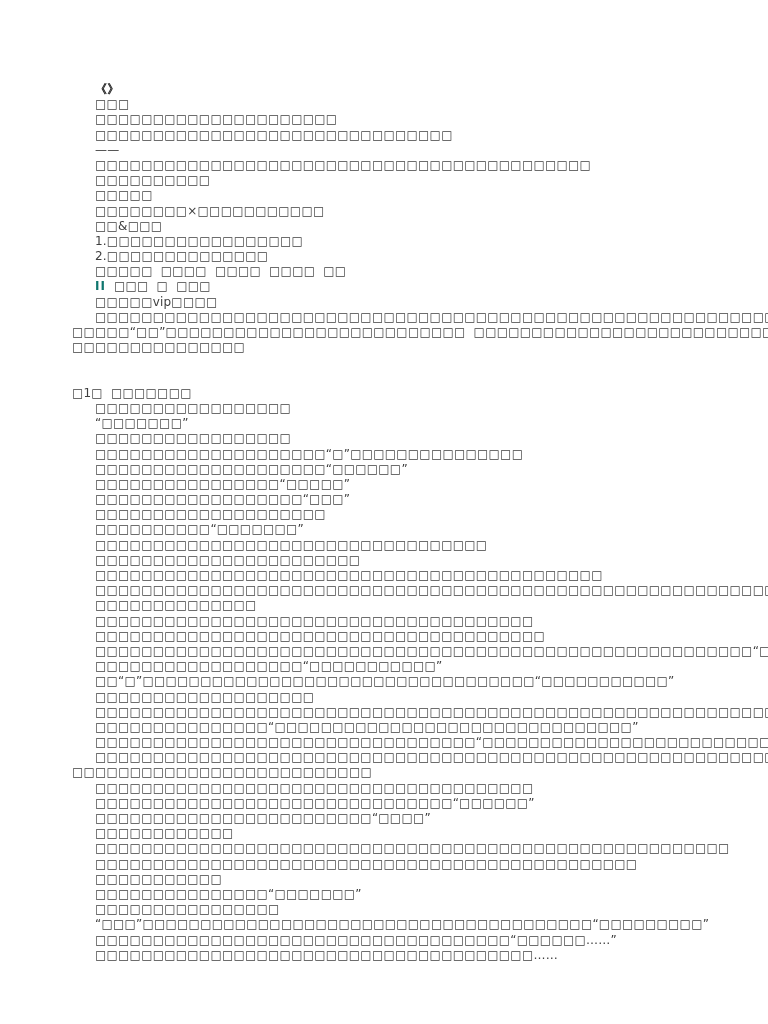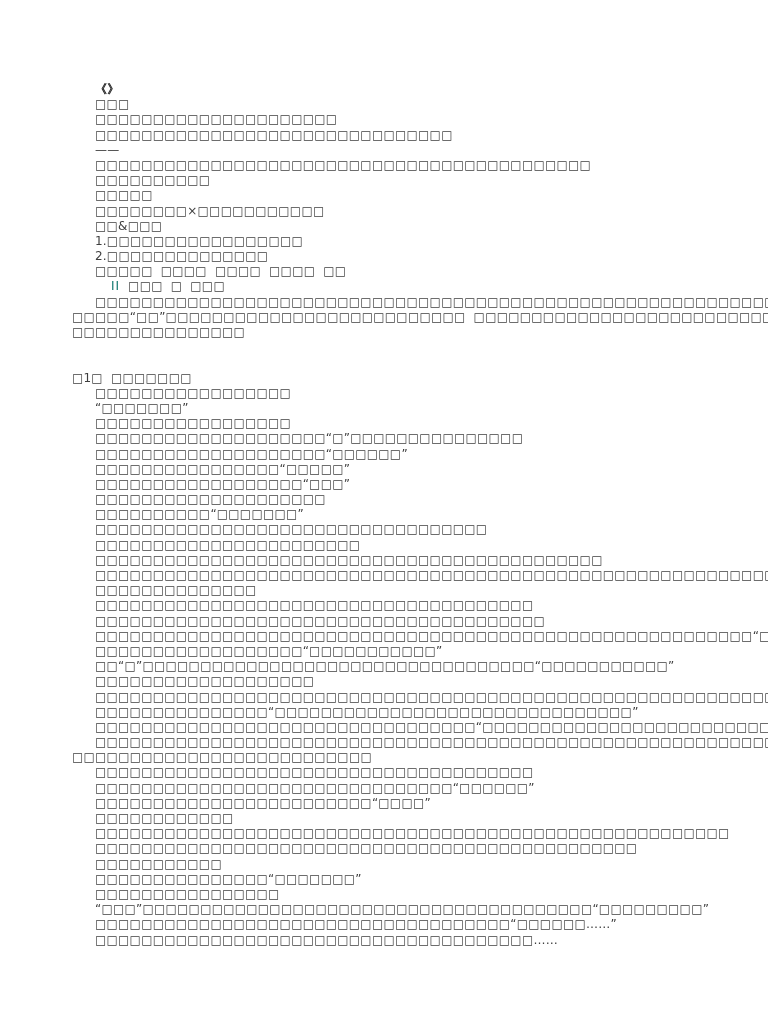--- a/index.html
+++ b/index.html
@@ -31,41 +31,42 @@
     color: #3e3e3e;
     letter-spacing: 0.2px;
   }
   .line {
     white-space: pre;
     height: 15.2px;
     overflow: visible;
   }
   .line.indent { padding-left: 23px; }
   .line.bold   { font-weight: bold; color: #1f1f1f; }
-  .line .bp    { font-weight: normal; color: #0f766e; letter-spacing: 1px; margin-left: 16px; }
+  .line .bp    { font-weight: bold; color: #0f766e; letter-spacing: 1px; }
 </style>
 </head>
 <body>
 
 <div class="page">
   <div class="doc-text" id="doc">
       <div class="line indent bold">《》</div>
       <div class="line indent">□□□</div>
       <div class="line indent">□□□□□□□□□□□□□□□□□□□□□</div>
       <div class="line indent">□□□□□□□□□□□□□□□□□□□□□□□□□□□□□□□</div>
       <div class="line indent">——</div>
       <div class="line indent">□□□□□□□□□□□□□□□□□□□□□□□□□□□□□□□□□□□□□□□□□□□</div>
       <div class="line indent">□□□□□□□□□□</div>
       <div class="line indent">□□□□□</div>
       <div class="line indent">□□□□□□□□×□□□□□□□□□□□</div>
       <div class="line indent">□□&amp;□□□</div>
       <div class="line indent">1.□□□□□□□□□□□□□□□□□</div>
       <div class="line indent">2.□□□□□□□□□□□□□□</div>
       <div class="line indent">□□□□□  □□□□  □□□□  □□□□  □□</div>
       <div class="line indent"><span class="bp">II</span>  □□□  □  □□□</div>
+      <div class="line indent">□□□□□vip□□□□</div>
       <div class="line indent">□□□□□□□□□□□□□□□□□□□□□□□□□□□□□□□□□□□□□□□□□□□□□□□□□□□□□□□□□□□□□ X□□□□□□□□□□</div>
       <div class="line">□□□□□“□□”□□□□□□□□□□□□□□□□□□□□□□□□□□  □□□□□□□□□□□□□□□□□□□□□□□□□□□□□□□□□□□□□□□□</div>
       <div class="line">□□□□□□□□□□□□□□□</div>
       <div class="line indent">&nbsp;</div>
       <div class="line indent">&nbsp;</div>
       <div class="line">□1□  □□□□□□□</div>
       <div class="line indent">□□□□□□□□□□□□□□□□□</div>
       <div class="line indent">“□□□□□□□”</div>
       <div class="line indent">□□□□□□□□□□□□□□□□□</div>
       <div class="line indent">□□□□□□□□□□□□□□□□□□□□“□”□□□□□□□□□□□□□□□</div>

